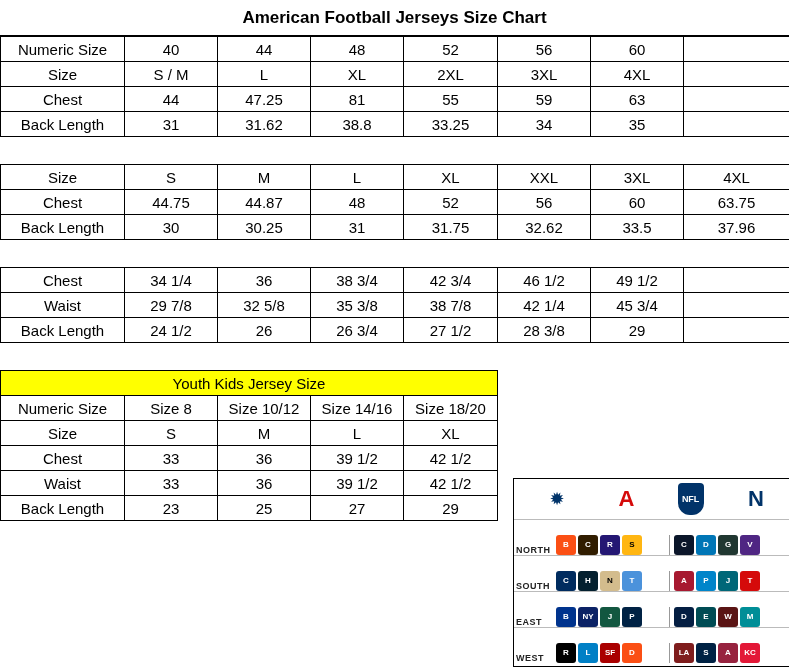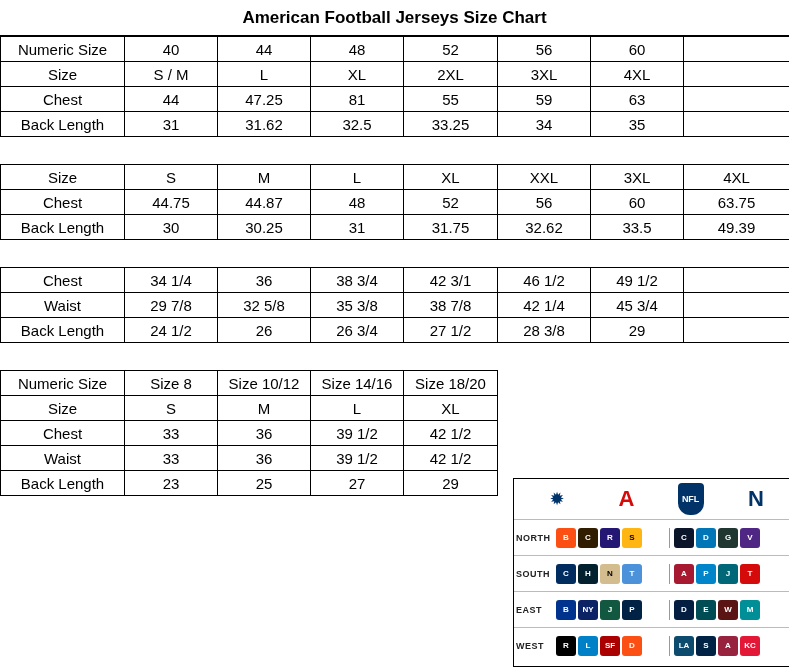--- a/index.html
+++ b/index.html
@@ -84,21 +84,21 @@
   }
   .afc-logo { color: #d50a0a; }
   .nfc-logo { color: #013369; }
   .pro-bowl {
     width: 34px; height: 30px;
     display: flex; align-items: center; justify-content: center;
     color: #013369; font-size: 18px;
   }
   .div-row {
     display: flex;
-    align-items: center;
+    align-items: flex-end;
     height: 36px;
     padding: 0 2px;
     border-top: 1px solid #bbb;
   }
   .div-label {
     width: 40px;
     font-size: 9px;
     font-weight: bold;
     color: #222;
     letter-spacing: 0.5px;
@@ -170,21 +170,21 @@
         <td>81</td>
         <td>55</td>
         <td>59</td>
         <td>63</td>
         <td></td>
       </tr>
       <tr>
         <td class="label-cell">Back Length</td>
         <td>31</td>
         <td>31.62</td>
-        <td>32.5</td>
+        <td>38.8</td>
         <td>33.25</td>
         <td>34</td>
         <td>35</td>
         <td></td>
       </tr>
 
       <tr class="spacer">
         <td colspan="8"></td>
       </tr>
       <tr class="spacer">
@@ -212,36 +212,36 @@
         <td>63.75</td>
       </tr>
       <tr>
         <td class="label-cell">Back Length</td>
         <td>30</td>
         <td>30.25</td>
         <td>31</td>
         <td>31.75</td>
         <td>32.62</td>
         <td>33.5</td>
-        <td>49.39</td>
+        <td>37.96</td>
       </tr>
 
       <tr class="spacer">
         <td colspan="8"></td>
       </tr>
       <tr class="spacer">
         <td colspan="8"></td>
       </tr>
 
       <tr>
         <td class="label-cell">Chest</td>
         <td>34 1/4</td>
         <td>36</td>
         <td>38 3/4</td>
-        <td>42 3/1</td>
+        <td>42 3/4</td>
         <td>46 1/2</td>
         <td>49 1/2</td>
         <td></td>
       </tr>
       <tr>
         <td class="label-cell">Waist</td>
         <td>29 7/8</td>
         <td>32 5/8</td>
         <td>35 3/8</td>
         <td>38 7/8</td>
@@ -261,20 +261,26 @@
       </tr>
 
       <tr class="spacer">
         <td colspan="8"></td>
       </tr>
       <tr class="spacer">
         <td colspan="8"></td>
       </tr>
 
       <tr>
+        <td class="section-head" colspan="5">Youth Kids Jersey Size</td>
+        <td style="border:none"></td>
+        <td style="border:none"></td>
+        <td style="border:none"></td>
+      </tr>
+      <tr>
         <td class="label-cell">Numeric Size</td>
         <td>Size 8</td>
         <td>Size 10/12</td>
         <td>Size 14/16</td>
         <td>Size 18/20</td>
         <td style="border:none"></td>
         <td style="border:none"></td>
         <td style="border:none"></td>
       </tr>
       <tr>
@@ -379,21 +385,21 @@
 
     <div class="div-row">
       <span class="div-label">WEST</span>
       <span class="team-group">
         <span class="team-dot" style="background:#000000">R</span>
         <span class="team-dot" style="background:#0080C6">L</span>
         <span class="team-dot" style="background:#AA0000">SF</span>
         <span class="team-dot" style="background:#FB4F14">D</span>
       </span>
       <span class="team-group right">
-        <span class="team-dot" style="background:#0c4a6e">LA</span>
+        <span class="team-dot" style="background:#7f1d1d">LA</span>
         <span class="team-dot" style="background:#002244">S</span>
         <span class="team-dot" style="background:#97233F">A</span>
         <span class="team-dot" style="background:#E31837">KC</span>
       </span>
     </div>
   </div>
 
 </div>
 
 </body></html>

